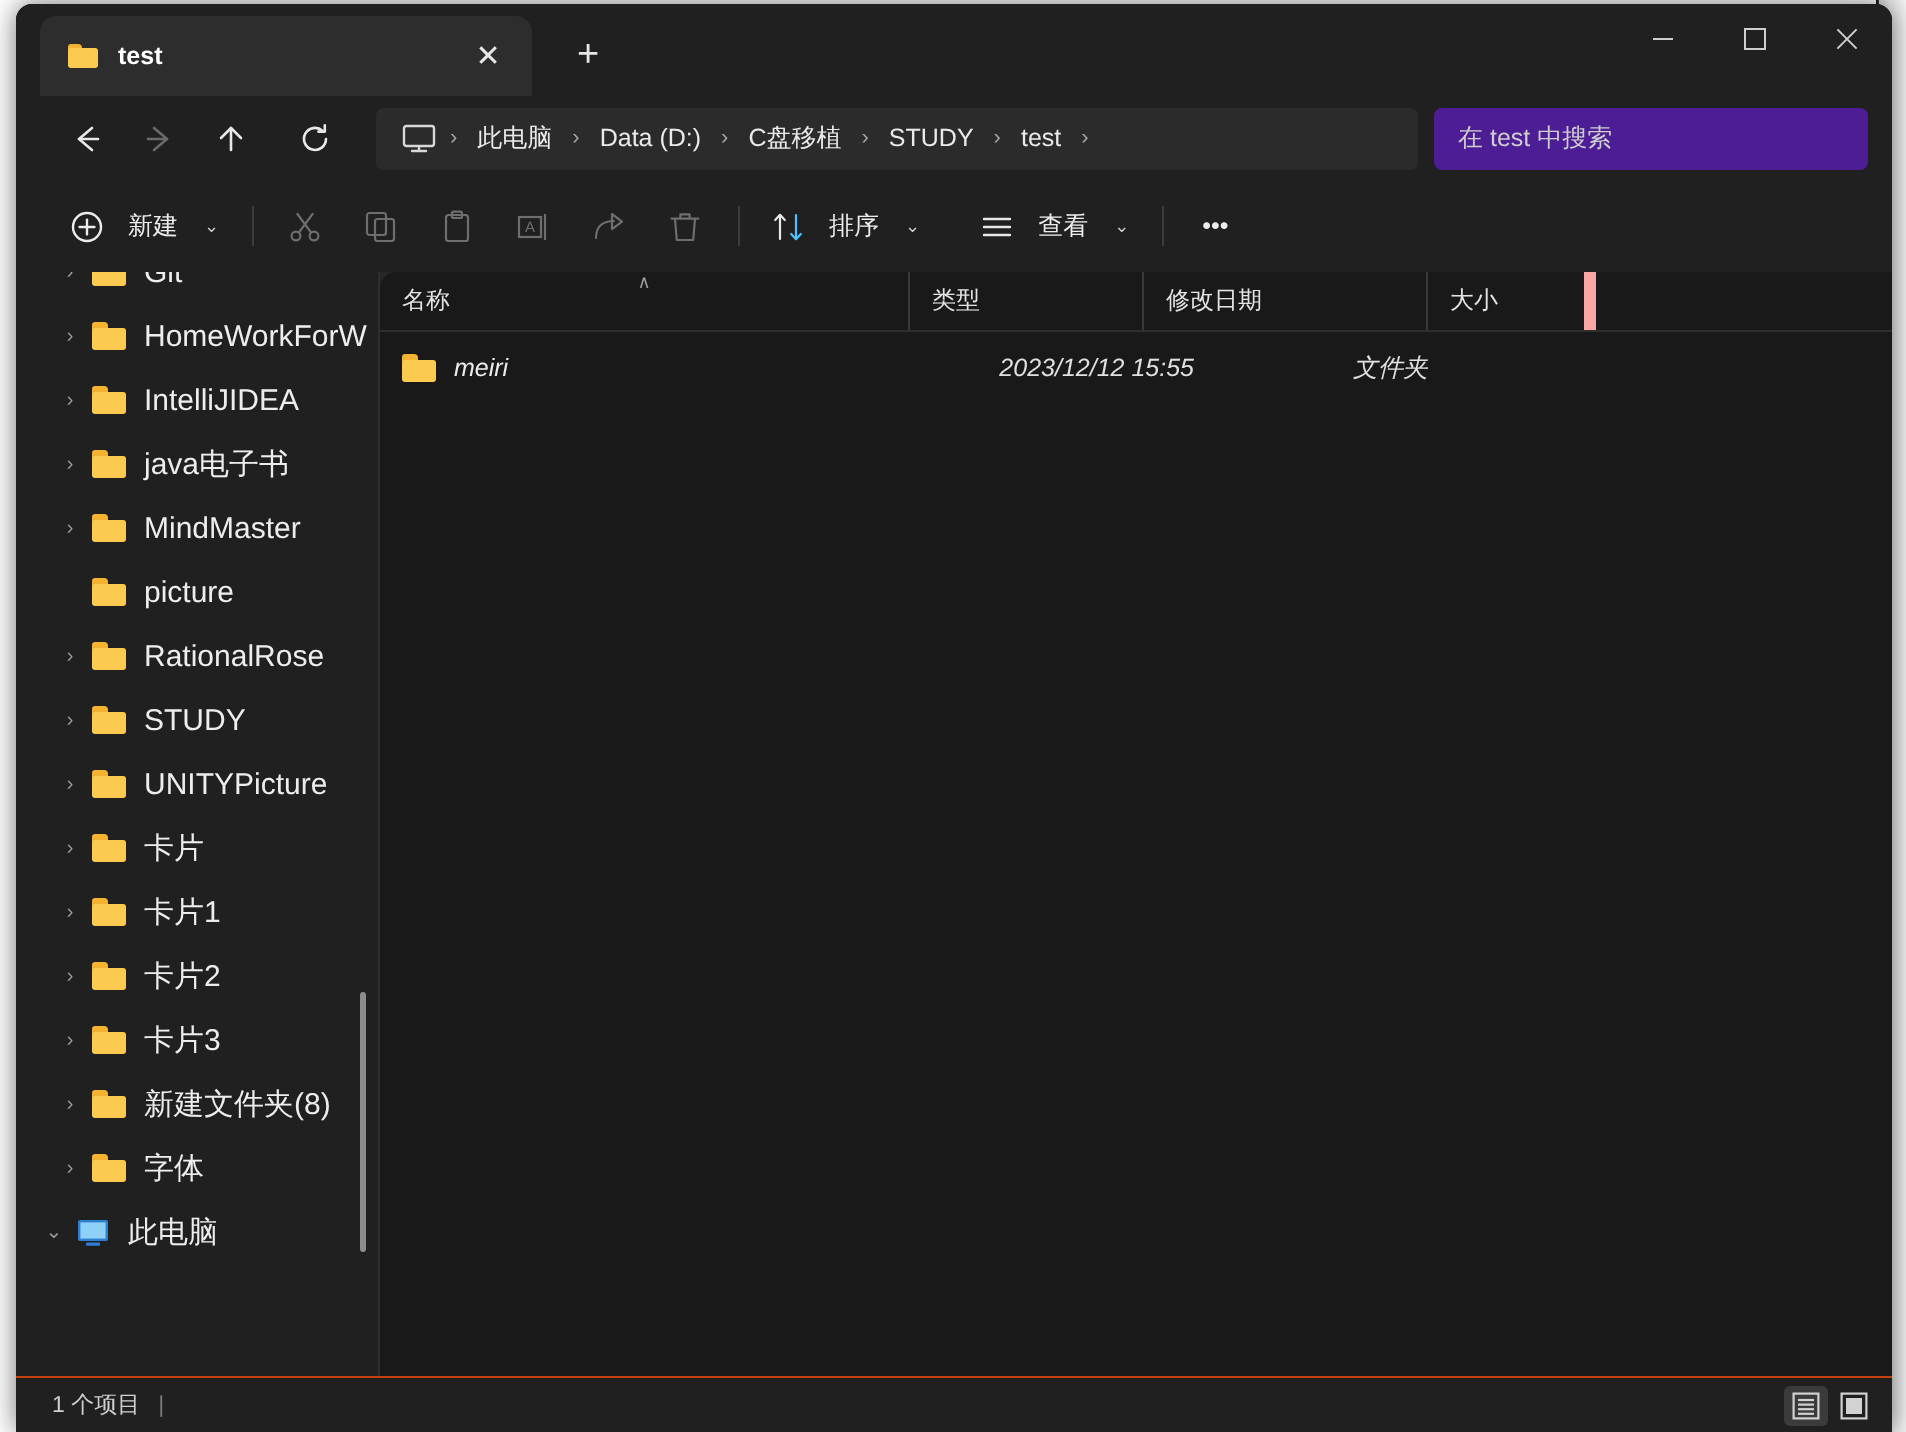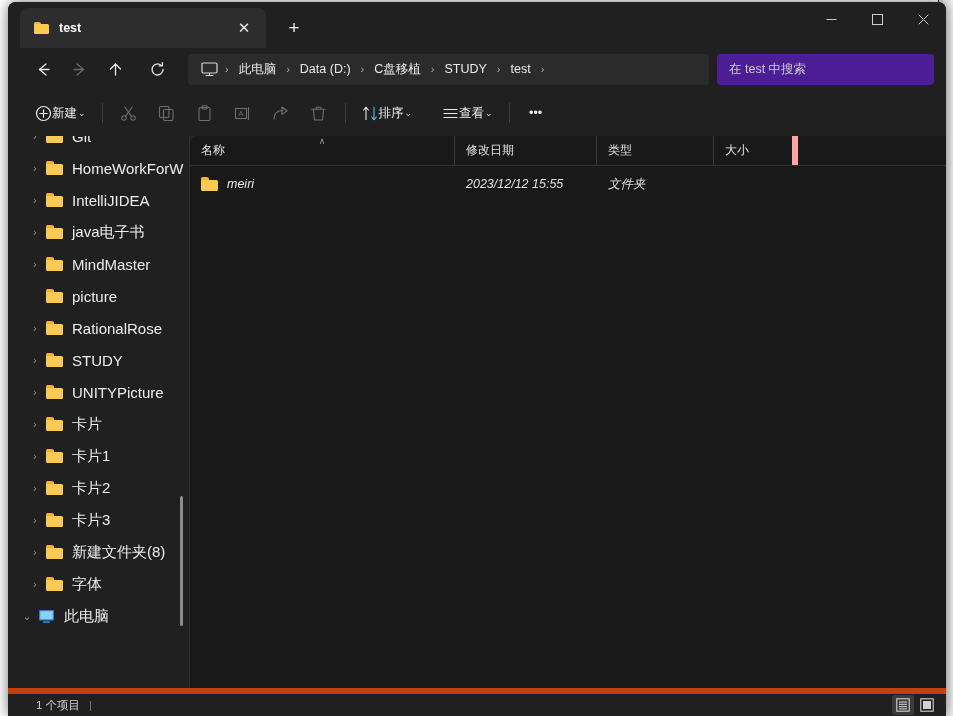--- a/index.html
+++ b/index.html
@@ -134,21 +134,21 @@
   }
   #search-input::placeholder { color: #cdcdcd; }
 
   
   #commandbar {
     height: 46px; background: #202020;
     display: flex; align-items: center; padding: 0 12px 0 18px;
   }
   .cmd {
     height: 32px; border-radius: 4px;
-    display: flex; align-items: center; gap: 0;
+    display: flex; align-items: center; gap: 12px;
     padding: 0 9px; color: #ececec; font-size: 12.5px;
     white-space: nowrap;
   }
   .cmd.icononly { padding: 0; width: 38px; justify-content: center; }
   .cmd.dim { color: #6e6e6e; }
   .cmd .chev { font-size: 9px; color: #cfcfcf; margin-left: 1px; }
   .cmd-sep {
     width: 1px; height: 20px; background: #3d3d3d; margin: 0 7px;
   }
   #details-btn { margin-left: auto; }
@@ -222,28 +222,28 @@
   }
   #row-area { position: relative; font-style: italic; }
   .file-row {
     height: 28px; display: flex; align-items: center;
     margin: 4px 0 0 0;
   }
   .fr-name {
     display: flex; align-items: center; gap: 9px;
     padding-left: 11px; color: #ececec; font-size: 12.5px;
   }
-  .fr-cell { color: #e0e0e0; font-size: 12.5px; padding-left: 11px; }
+  .fr-cell { color: #e0e0e0; font-size: 12.5px; padding-left: 11px; text-align: right; }
 
   
   #statusbar {
     height: 28px; background: #202020;
     display: flex; align-items: center;
-    padding: 0 8px 0 28px;
-    border-top: 6px solid #c2410c;
+    padding: 0 8px 0 18px;
+    border-top: 1px solid #c2410c;
   }
   #status-text { color: #cfcfcf; font-size: 11.5px; }
   #status-sep { color: #7a7a7a; font-size: 11.5px; margin: 0 9px; }
   #view-toggles { margin-left: auto; display: flex; gap: 2px; }
   .vtog {
     width: 22px; height: 20px; border-radius: 3px;
     display: flex; align-items: center; justify-content: center;
   }
   .vtog.active { background: #3b3b3b; }
 </style>
@@ -583,25 +583,25 @@
       <div id="sidebar-divider"></div>
     </div>
 
     <div id="filepane">
 
       <div id="col-header">
         <div class="col" style="width:265px">
           <span class="sort-caret">∧</span>
           <span>名称</span>
         </div>
+        <div class="col" style="width:117px">
+          <span>类型</span>
+        </div>
         <div class="col" style="width:142px">
           <span>修改日期</span>
-        </div>
-        <div class="col" style="width:117px">
-          <span>类型</span>
         </div>
         <div class="col last" style="width:84px">
           <span>大小</span>
         </div>
       </div>
 
       <div id="row-area">
         <div class="file-row">
           <div class="fr-name" style="width:265px">
             <span class="folder"></span>

